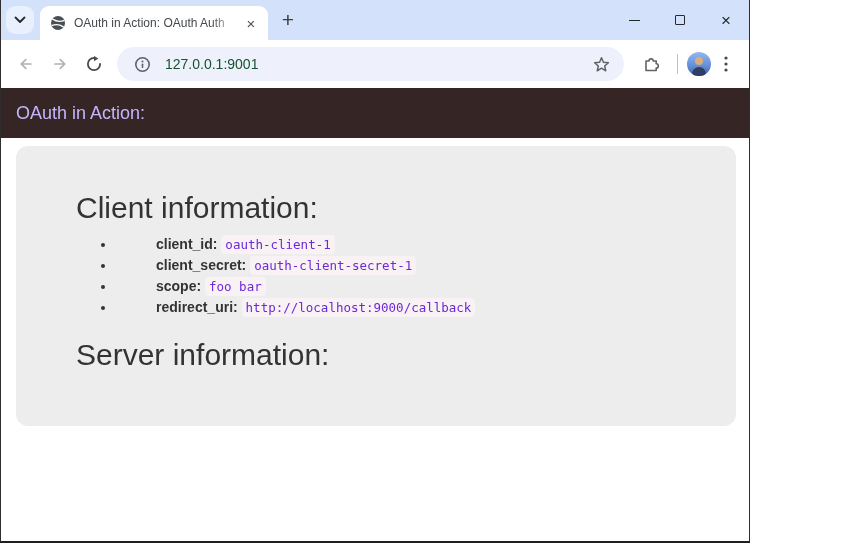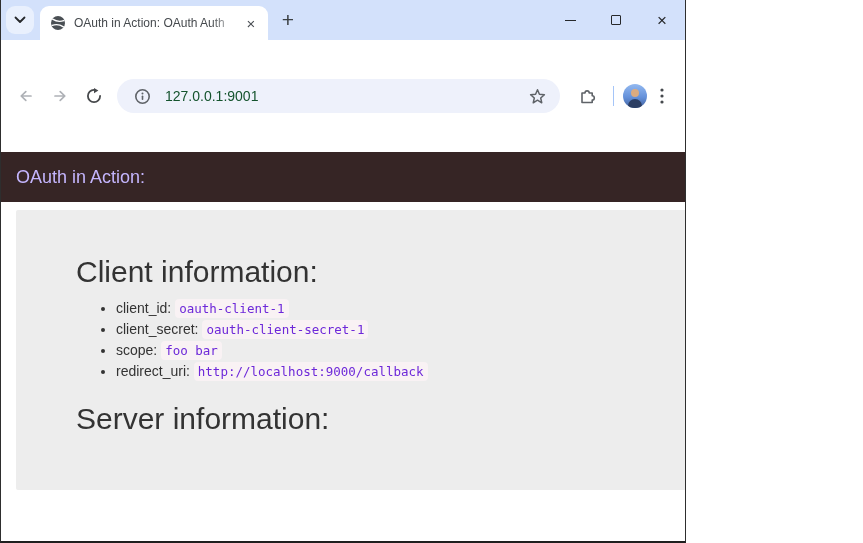--- a/index.html
+++ b/index.html
@@ -1,26 +1,25 @@
 <!DOCTYPE html>
 <html><head>
 <meta charset="utf-8">
 <style>
   * { box-sizing: border-box; margin: 0; padding: 0; }
   html,body { width: 863px; height: 543px; }
   body { font-family: "Liberation Sans", "DejaVu Sans", sans-serif; background:#fff; }
 
   .window {
-    width: 686px; height: 543px;
+    width: 750px; height: 543px;
     display: flex; flex-direction: column;
     border-left: 1px solid #2e2e2e;
     border-right: 1px solid #2e2e2e;
     border-bottom: 2px solid #1f1f1f;
     background: #fff;
-    gap: 32px;
   }
 
   
   .tabstrip {
     height: 40px; background: #d3e1fb;
     display: flex; align-items: flex-end; flex-shrink: 0;
     position: relative;
   }
   .tab-search-btn {
     width: 28px; height: 28px; margin: 0 0 6px 5px;
@@ -89,26 +88,26 @@
   .page { flex: 1; background: #ffffff; overflow: hidden; }
   .navbar { height: 50px; background: #362525; display: flex; align-items: center; margin-bottom: 8px; }
   .container { width: 750px; margin: 0 auto; padding: 0 15px; }
   .navbar .container { display: flex; align-items: center; }
   .navbar-brand { font-size: 18px; color: #c4b5fd; }
   .badge-danger {
     margin-left: 12px; background: #d9534f; color: #ffffff;
     font-size: 13px; font-weight: bold; padding: 4px 9px; border-radius: 4px;
     white-space: nowrap;
   }
-  .jumbotron { background: #ededed; border-radius: 2px; padding: 45px 60px; }
+  .jumbotron { background: #ededed; border-radius: 12px; padding: 45px 60px; }
   .jumbotron h2 { font-size: 30px; font-weight: 500; color: #333; line-height: 1.1; margin: 20px 0 10px; }
   .jumbotron h2:first-child { margin-top: 0; }
   .info-list { margin: 0 0 10px; padding-left: 40px; list-style: disc; }
   .info-list li { font-size: 14px; line-height: 20px; color: #333; }
-  .item-label { font-weight: normal; color: #333; }
+  .item-label { font-weight: bold; color: #333; margin-left: 40px; }
   .info-list code {
     font-family: "DejaVu Sans Mono", "Liberation Mono", monospace;
     font-size: 12.5px; color: #6d28d9; background: #f9f2f4;
     padding: 2px 4px; border-radius: 4px; white-space: nowrap;
   }
 
   svg { display: block; }
 </style>
 </head>
 <body>

